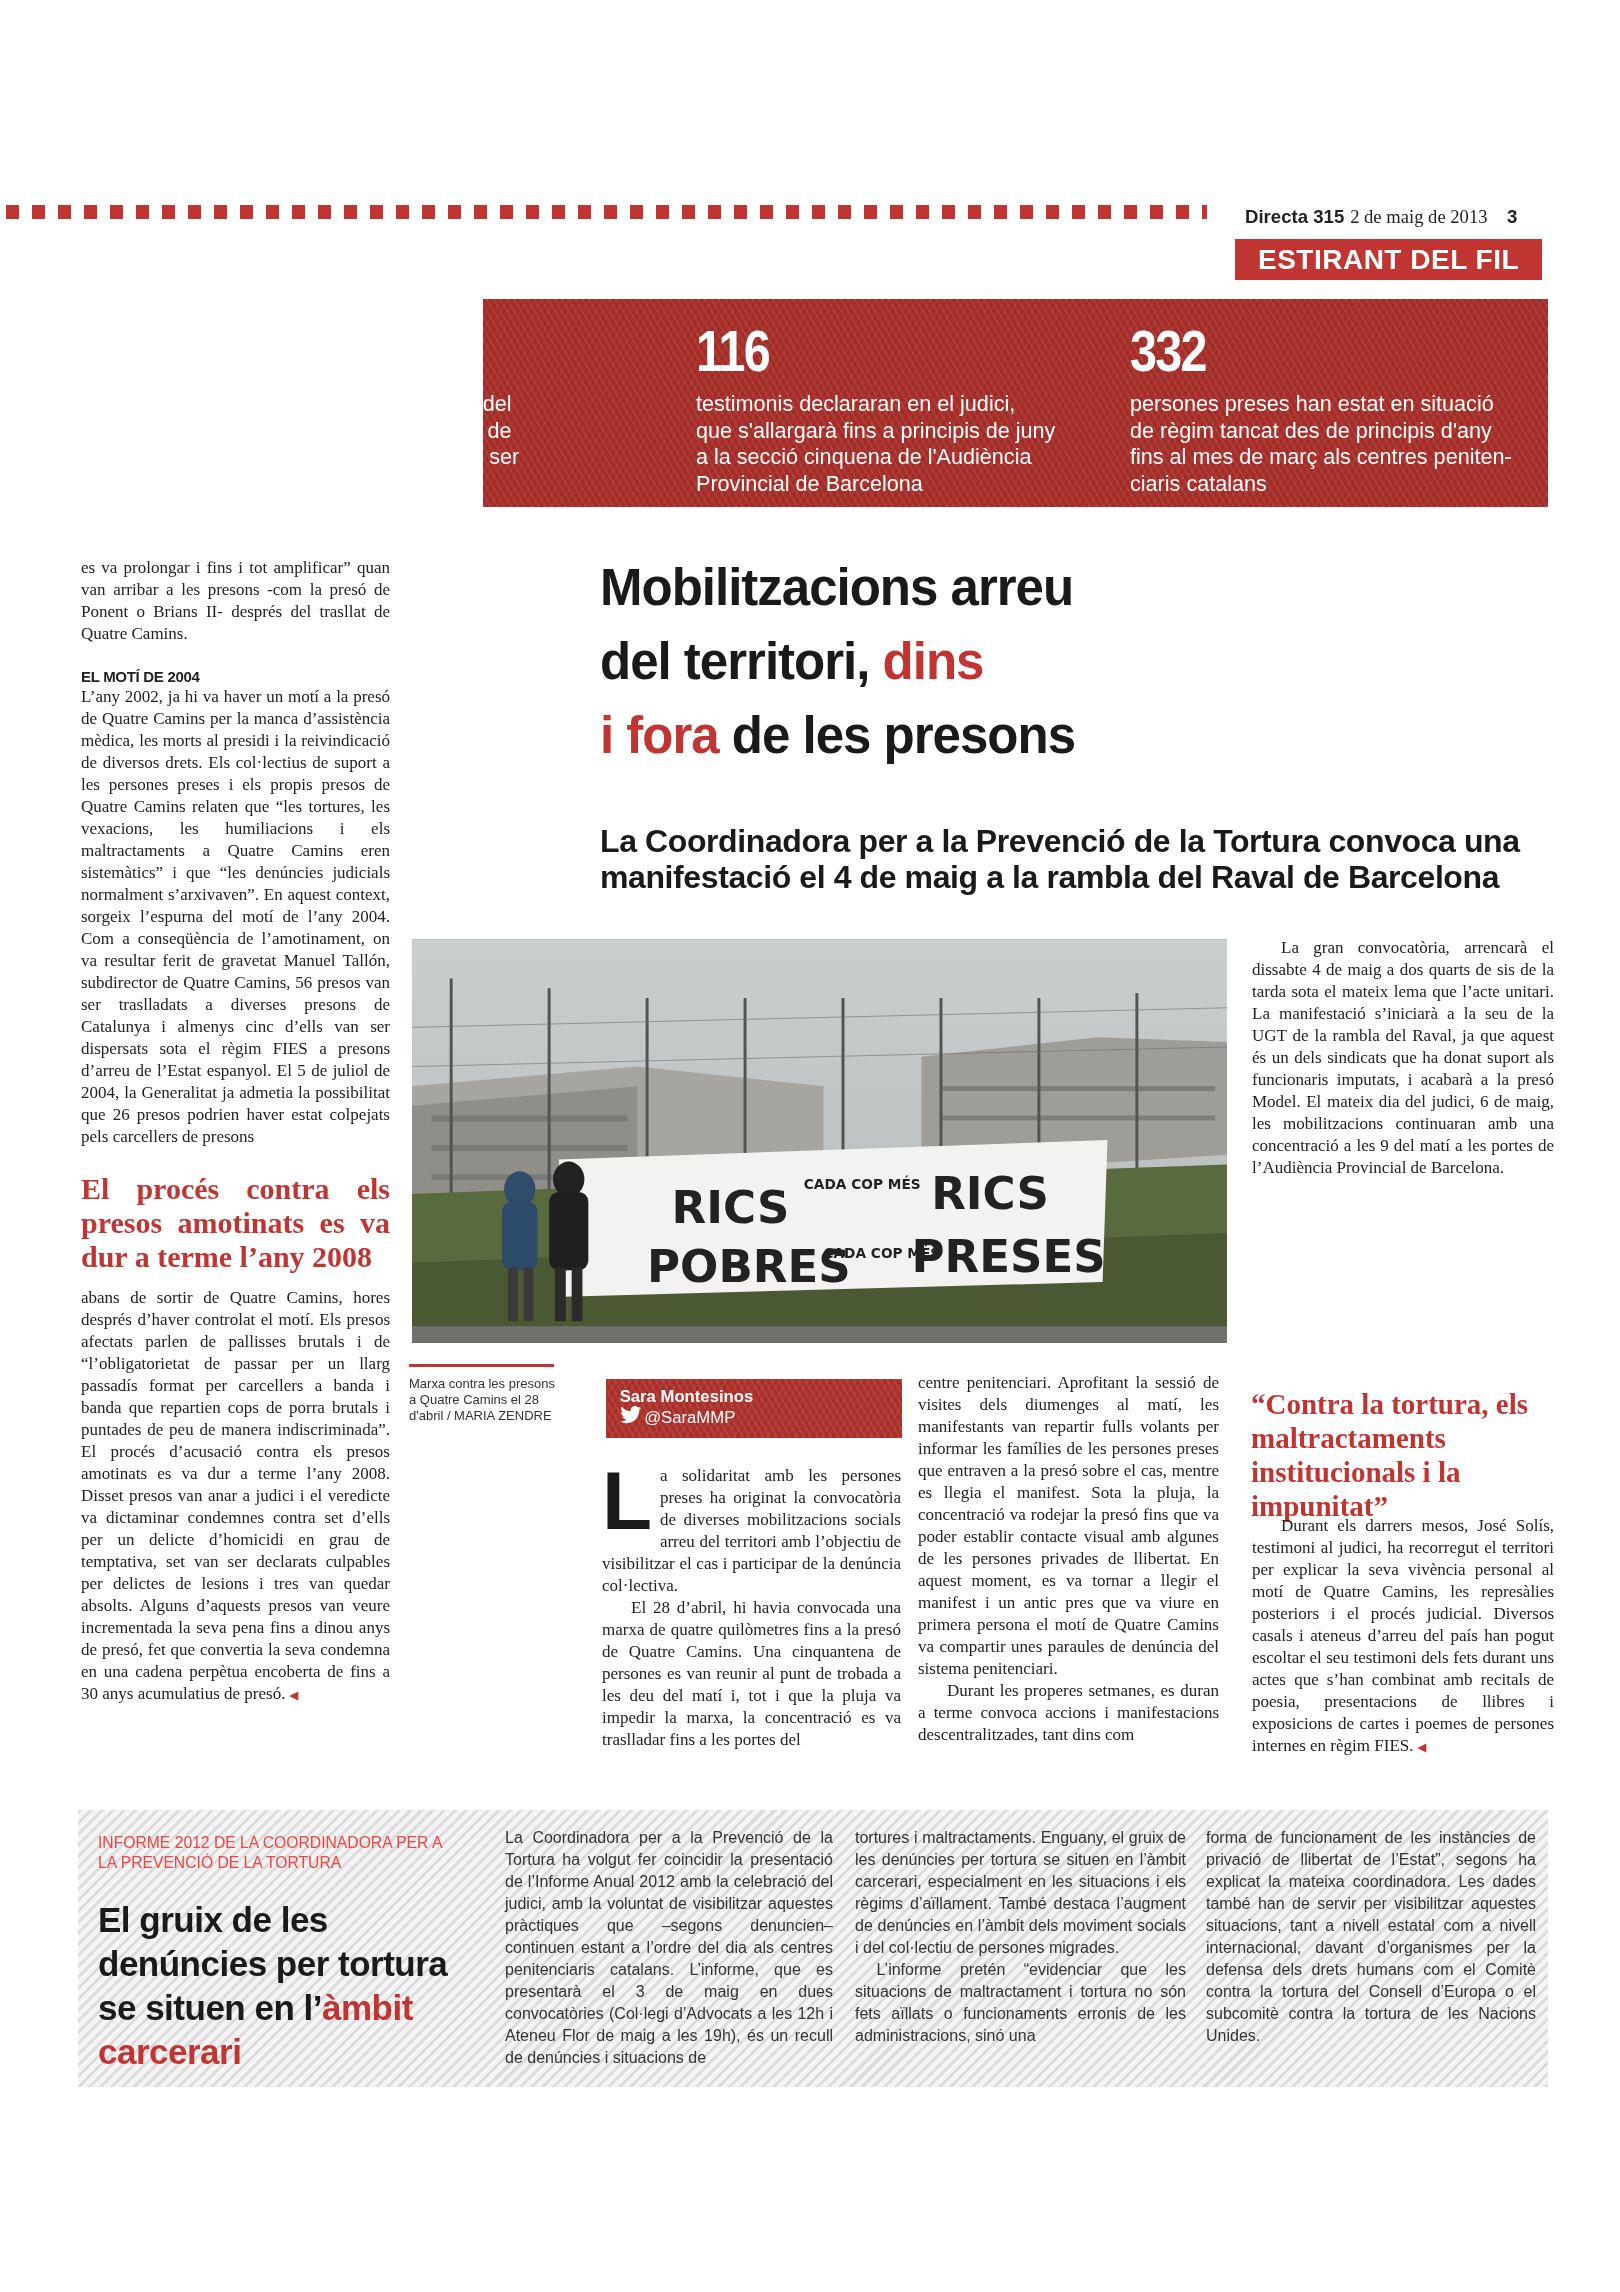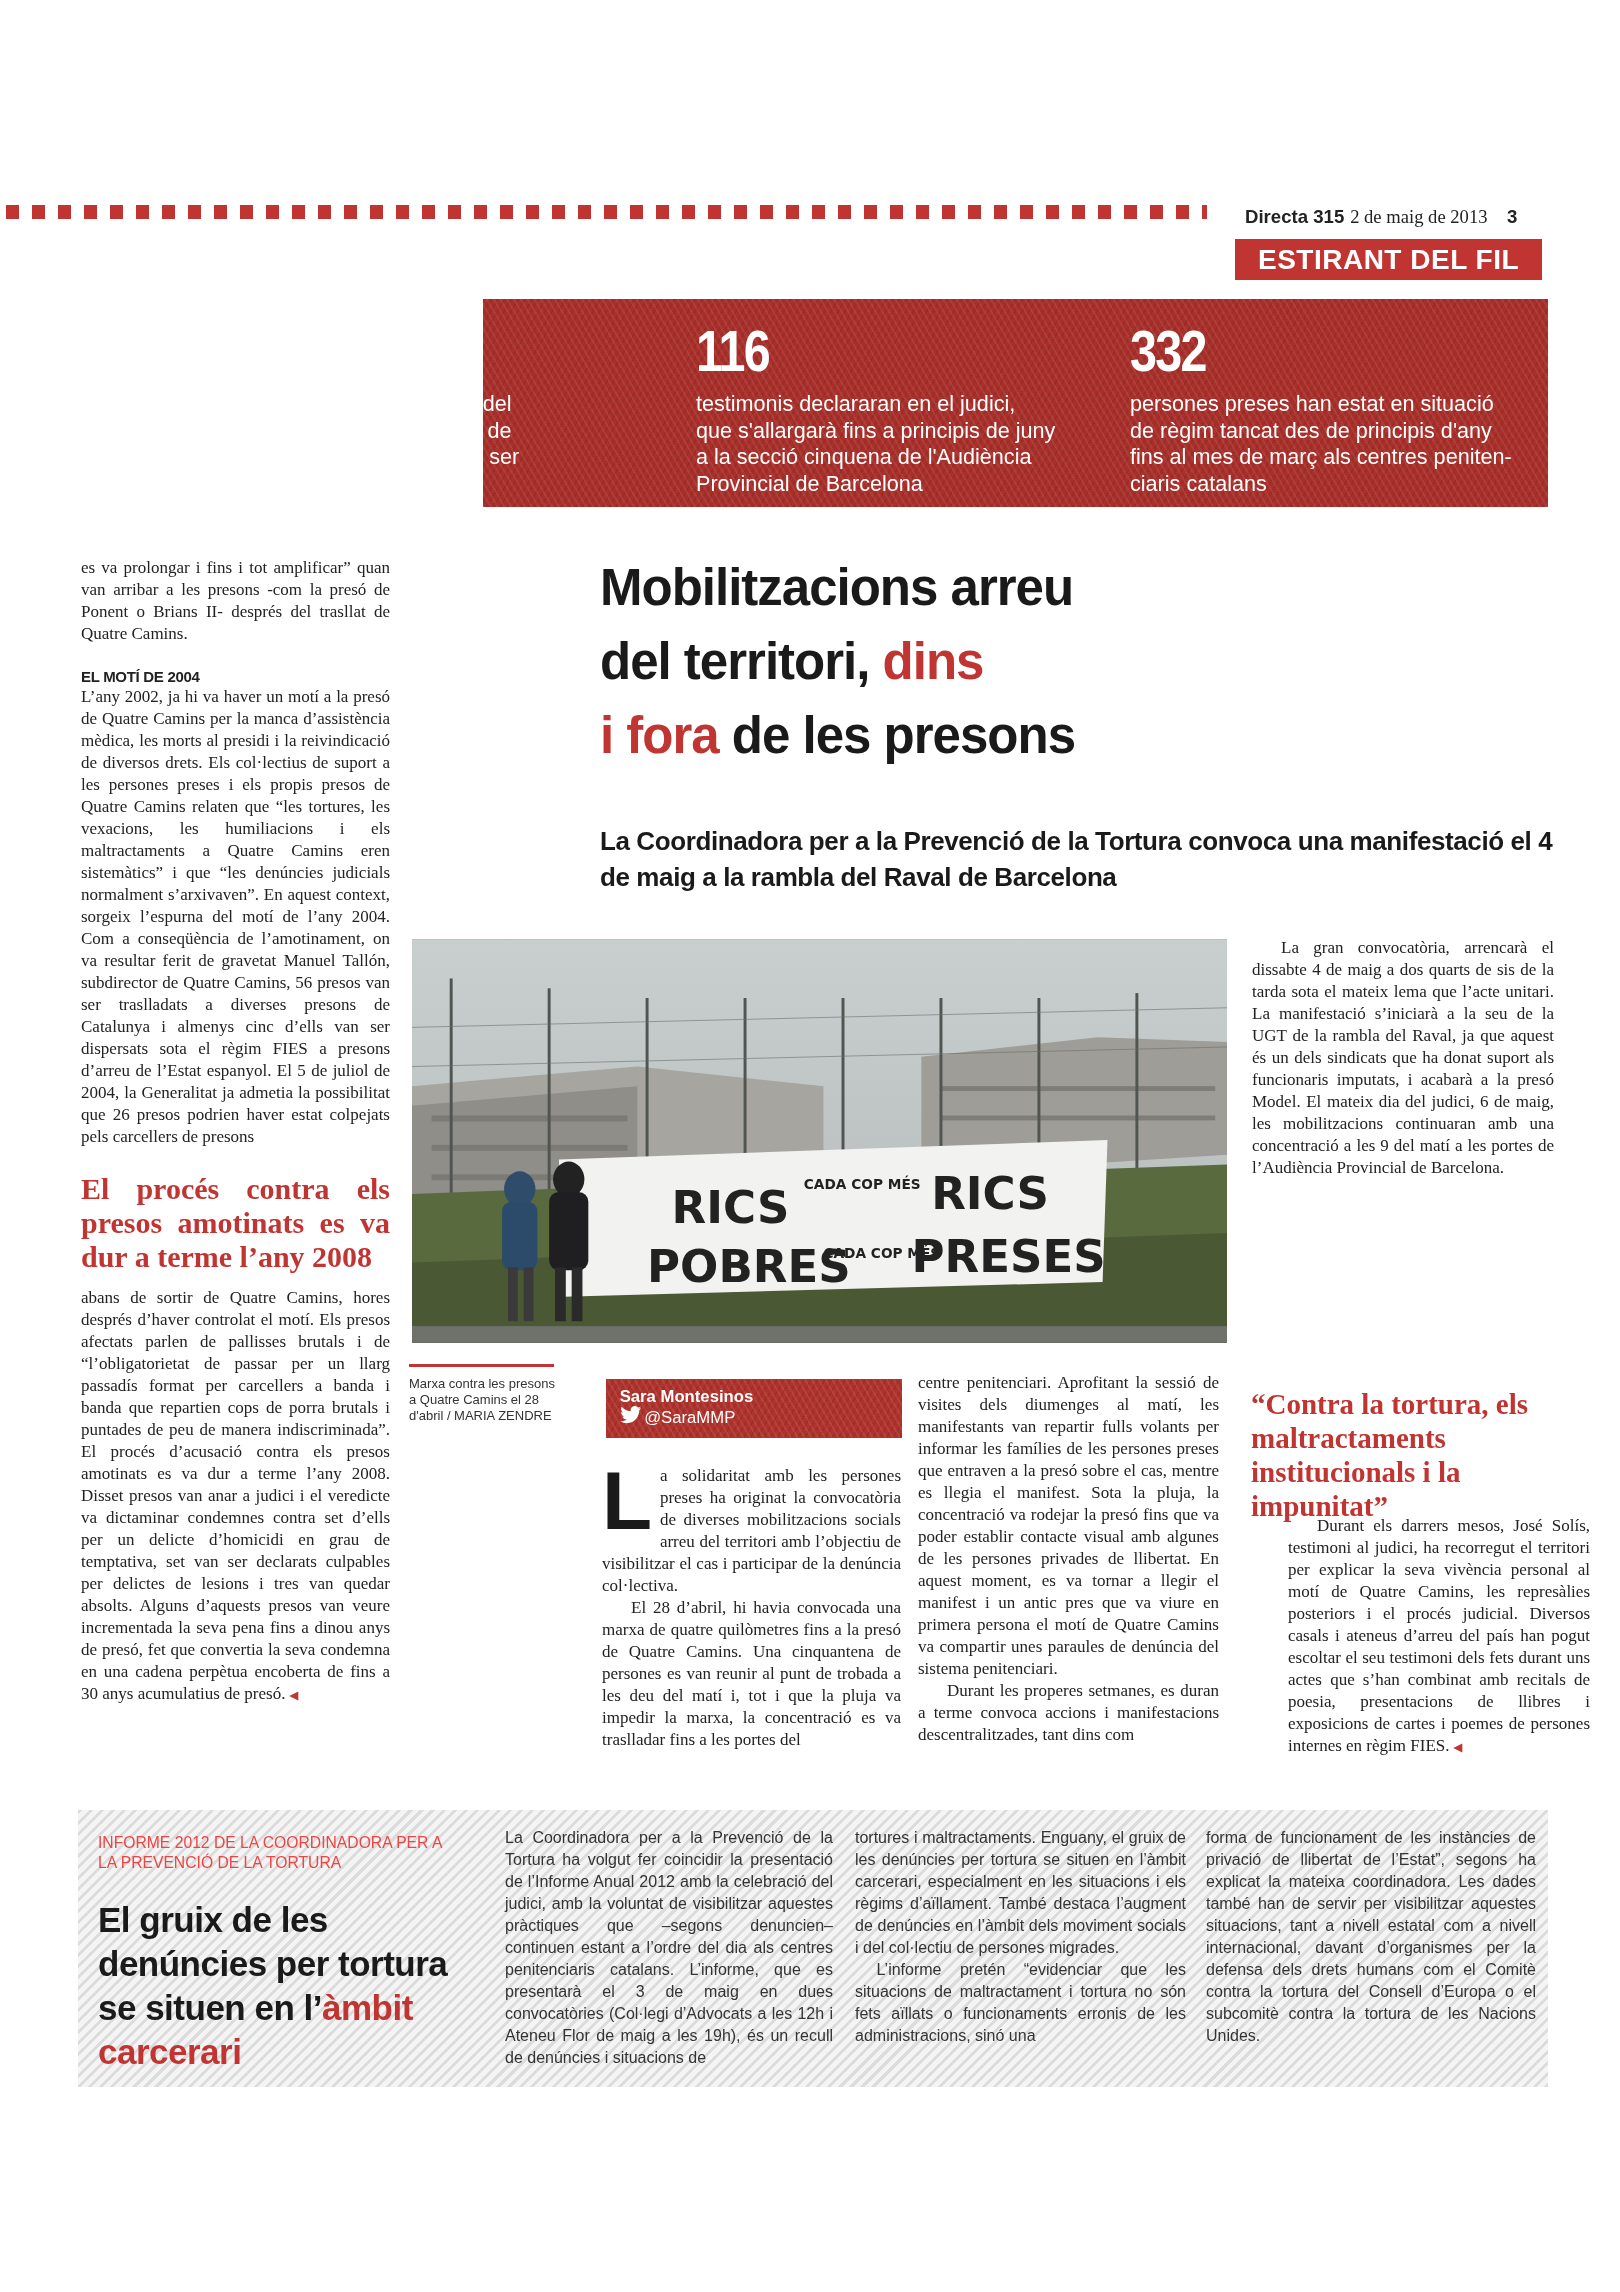--- a/index.html
+++ b/index.html
@@ -41,21 +41,21 @@
   .col p { margin: 0; }
   .col p.indent { text-indent: 29px; }
   .subhead-caps { font-family: "Liberation Sans", sans-serif; font-weight: bold; font-size: 15px; letter-spacing: -0.3px; margin-top: 21.6px; line-height: 19.6px; }
   .red-head { font-family: "Liberation Serif", serif; font-weight: bold; color: #c03532; font-size: 30px; line-height: 34px; }
   .end-mark { color: #c03532; font-size: 11.8px; margin-left: 3.9px; }
 
   .headline { left: 600px; top: 551px; width: 961px; font-family: "Liberation Sans", sans-serif; font-weight: bold;
     font-size: 51px; line-height: 74px; color: #1a1a1a; letter-spacing: -1px; }
   .headline .red { color: #c03532; }
   .standfirst { left: 600px; top: 823px; width: 970px; font-family: "Liberation Sans", sans-serif; font-weight: bold;
-    font-size: 26px; line-height: 36px; color: #1a1a1a; letter-spacing: -0.4px; }
+    font-size: 32px; line-height: 36px; color: #1a1a1a; letter-spacing: -0.4px; }
 
   
   .photo { left: 412px; top: 939px; width: 815px; height: 404px; overflow: hidden; background: #8b8f8c; }
 
   .caption-rule { left: 409px; top: 1364px; width: 145px; height: 2.9px; background: #c03532; }
   .caption { left: 409px; top: 1376px; width: 147px; font-family: "Liberation Sans", sans-serif; font-size: 13px; line-height: 16px; color: #333; }
 
   .byline { left: 606px; top: 1379px; width: 296px; height: 59px;
     background-color: #b0322c;
     background-image: repeating-linear-gradient(60deg, rgba(255,255,255,0.08) 0 2px, transparent 2px 5.9px),
@@ -211,21 +211,21 @@
 
 <div class="abs col" style="left:918px; top:1372px; width:301px;">
   <p>centre penitenciari. Aprofitant la sessió de visites dels diumenges al matí, les manifestants van repartir fulls volants per informar les famílies de les persones preses que entraven a la presó sobre el cas, mentre es llegia el manifest. Sota la pluja, la concentració va rodejar la presó fins que va poder establir contacte visual amb algunes de les persones privades de llibertat. En aquest moment, es va tornar a llegir el manifest i un antic pres que va viure en primera persona el motí de Quatre Camins va compartir unes paraules de denúncia del sistema penitenciari.</p>
   <p class="indent">Durant les properes setmanes, es duran a terme convoca accions i manifestacions descentralitzades, tant dins com</p>
 </div>
 
 <div class="abs col" style="left:1252px; top:937px; width:302px;">
   <p class="indent">La gran convocatòria, arrencarà el dissabte 4 de maig a dos quarts de sis de la tarda sota el mateix lema que l’acte unitari. La manifestació s’iniciarà a la seu de la UGT de la rambla del Raval, ja que aquest és un dels sindicats que ha donat suport als funcionaris imputats, i acabarà a la presó Model. El mateix dia del judici, 6 de maig, les mobilitzacions continuaran amb una concentració a les 9 del matí a les portes de l’Audiència Provincial de Barcelona.</p>
 </div>
 <div class="abs pull-quote">“Contra la tortura, els maltractaments institucionals i la impunitat”</div>
-<div class="abs col" style="left:1252px; top:1515px; width:302px;margin-left:36px;">
+<div class="abs col" style="left:1252px; top:1515px; width:302px;">
   <p class="indent"><span>Durant els darrers mesos, José Solís, testimoni al judici, ha recorregut el territori per explicar la seva vivència personal al motí de Quatre Camins, les represàlies posteriors i el procés judicial. Diversos casals i ateneus d’arreu del país han pogut escoltar el seu testimoni dels fets durant uns actes que s’han combinat amb recitals de poesia, presentacions de llibres i exposicions de cartes i poemes de persones internes en règim FIES.</span><span class="end-mark">◀</span></p>
 </div>
 
 <div class="abs box"></div>
 <div class="abs box-kicker">INFORME 2012 DE LA COORDINADORA PER A LA PREVENCIÓ DE LA TORTURA</div>
 <div class="abs box-title"><span>El gruix de les denúncies per tortura se situen en l’</span><span class="red">àmbit carcerari</span></div>
 <div class="abs box-col" style="left:505px; top:1827px; width:328px;">
   <p>La Coordinadora per a la Prevenció de la Tortura ha volgut fer coincidir la presentació de l’Informe Anual 2012 amb la celebració del judici, amb la voluntat de visibilitzar aquestes pràctiques que –segons denuncien– continuen estant a l’ordre del dia als centres penitenciaris catalans. L’informe, que es presentarà el 3 de maig en dues convocatòries (Col·legi d’Advocats a les 12h i Ateneu Flor de maig a les 19h), és un recull de denúncies i situacions de</p>
 </div>
 <div class="abs box-col" style="left:855px; top:1827px; width:331px;">

